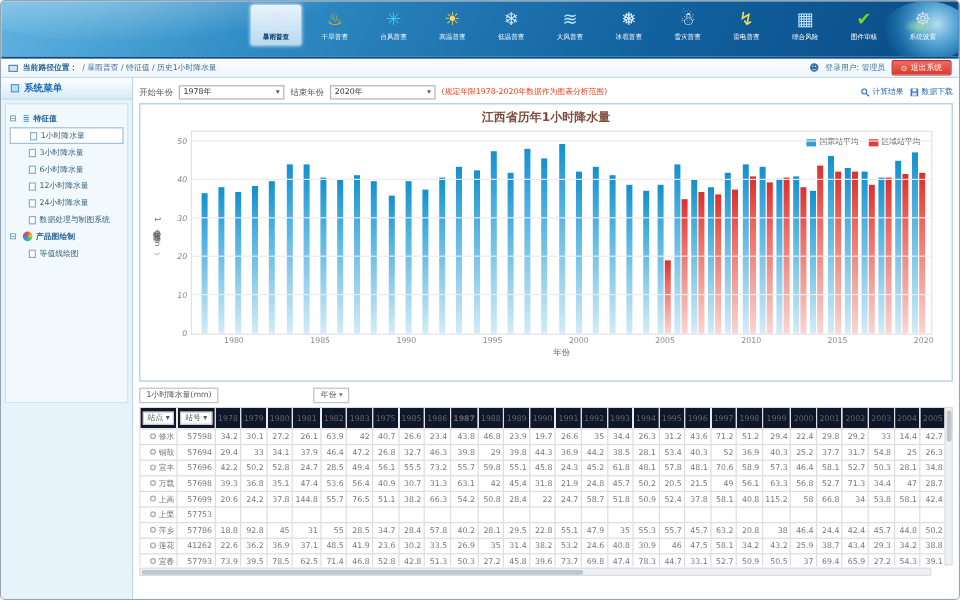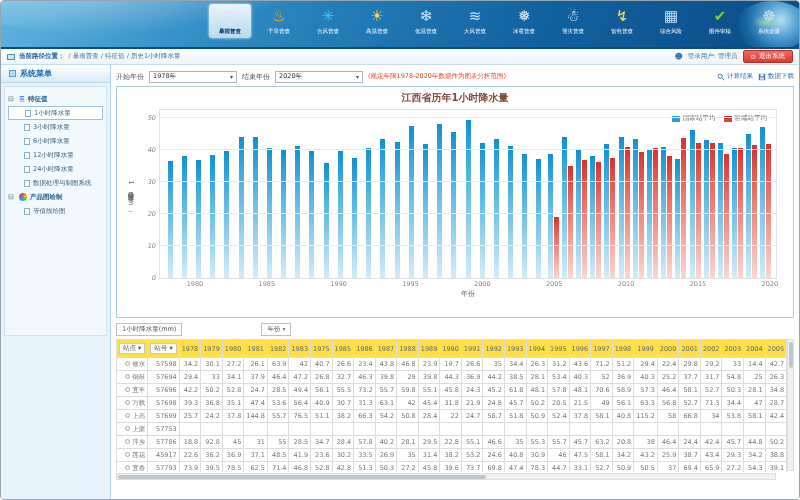--- a/index.html
+++ b/index.html
@@ -91,21 +91,21 @@
 
   
   .table-block { margin-top:4px; position:relative; }
   .filter-row { display:flex; gap:25px; height:15px; align-items:center; }
   .fbox { border:1px solid #c0c0c0; background:#fff; font-size:6.5px; color:#555; padding:1px 5px; white-space:nowrap; }
   .fbox .arr { font-size:6px; color:#777; }
   .table-clip { height:133px; overflow:hidden; margin-top:2px; position:relative; }
   table.data { border-collapse:collapse; table-layout:fixed; }
   table.data th, table.data td { border:1px solid #ddd; font-size:6.5px; font-weight:normal;
     height:13px; padding:0 2px; white-space:nowrap; overflow:hidden; }
-  table.data th { color:#666; background:#fde047; height:18px; text-align:center; }
+  table.data th { color:#666; background:#0f172a; height:18px; text-align:center; }
   table.data td { color:#777; text-align:right; background:#fff; }
   td.namecell { text-align:left; color:#444; }
   td.codecell { color:#888; text-align:left; }
   .radio-ico { display:inline-block; width:5px; height:5px; border:1px solid #aaa; border-radius:50%; background:#f8f8f8; margin-right:2px; }
   .hdrbox { display:inline-block; border:1px solid #c8c8c8; background:#fff; padding:0 3px; color:#555; }
   .hscroll { height:7px; background:#eef0f1; border:1px solid #dcdfe1; margin-top:1px; position:relative; width:660px; }
   .hthumb { position:absolute; left:1px; top:1px; height:4px; width:56%; background:#bfc7cc; border-radius:2px; }
   .vscroll { position:absolute; right:0; top:17px; bottom:9px; width:7px; background:#eef0f1; border:1px solid #dcdfe1; }
   .vthumb { position:absolute; left:1px; top:2px; width:4px; height:26px; background:#bfc7cc; border-radius:2px; }
 
@@ -474,21 +474,21 @@
                   <th style="width: 36px;"><span class="hdrbox">站号 ▾</span></th>
                   <th style="width: 20px;">1978</th>
                   <th style="width: 20px;">1979</th>
                   <th style="width: 20px;">1980</th>
                   <th style="width: 20px;">1981</th>
                   <th style="width: 20px;">1982</th>
                   <th style="width: 20px;">1983</th>
                   <th style="width: 20px;">1975</th>
                   <th style="width: 20px;">1985</th>
                   <th style="width: 20px;">1986</th>
-                  <th style="width: 20px;">1987</th>
+                  <th style="width: 20px; font-weight: bold;">1987</th>
                   <th style="width: 20px;">1988</th>
                   <th style="width: 20px;">1989</th>
                   <th style="width: 20px;">1990</th>
                   <th style="width: 20px;">1991</th>
                   <th style="width: 20px;">1992</th>
                   <th style="width: 20px;">1993</th>
                   <th style="width: 20px;">1994</th>
                   <th style="width: 20px;">1995</th>
                   <th style="width: 20px;">1996</th>
                   <th style="width: 20px;">1997</th>
@@ -632,21 +632,21 @@
                   <td>52.7</td>
                   <td>71.3</td>
                   <td>34.4</td>
                   <td>47</td>
                   <td>28.7</td>
                   <td>53.4</td>
                 </tr>
                 <tr>
                   <td class="namecell"><span class="radio-ico"></span>上高</td>
                   <td class="codecell">57699</td>
-                  <td>25.7</td>
+                  <td>20.6</td>
                   <td>24.2</td>
                   <td>37.8</td>
                   <td>144.8</td>
                   <td>55.7</td>
                   <td>76.5</td>
                   <td>51.1</td>
                   <td>38.2</td>
                   <td>66.3</td>
                   <td>54.2</td>
                   <td>50.8</td>
@@ -712,39 +712,39 @@
                   <td>55</td>
                   <td>28.5</td>
                   <td>34.7</td>
                   <td>28.4</td>
                   <td>57.8</td>
                   <td>40.2</td>
                   <td>28.1</td>
                   <td>29.5</td>
                   <td>22.8</td>
                   <td>55.1</td>
-                  <td>46.6</td>
+                  <td>47.9</td>
                   <td>35</td>
                   <td>55.3</td>
                   <td>55.7</td>
                   <td>45.7</td>
                   <td>63.2</td>
                   <td>20.8</td>
                   <td>38</td>
                   <td>46.4</td>
                   <td>24.4</td>
                   <td>42.4</td>
                   <td>45.7</td>
                   <td>44.8</td>
                   <td>50.2</td>
                   <td>58.2</td>
                 </tr>
                 <tr>
                   <td class="namecell"><span class="radio-ico"></span>莲花</td>
-                  <td class="codecell">45917</td>
+                  <td class="codecell">41262</td>
                   <td>22.6</td>
                   <td>36.2</td>
                   <td>36.9</td>
                   <td>37.1</td>
                   <td>48.5</td>
                   <td>41.9</td>
                   <td>23.6</td>
                   <td>30.2</td>
                   <td>33.5</td>
                   <td>26.9</td>

